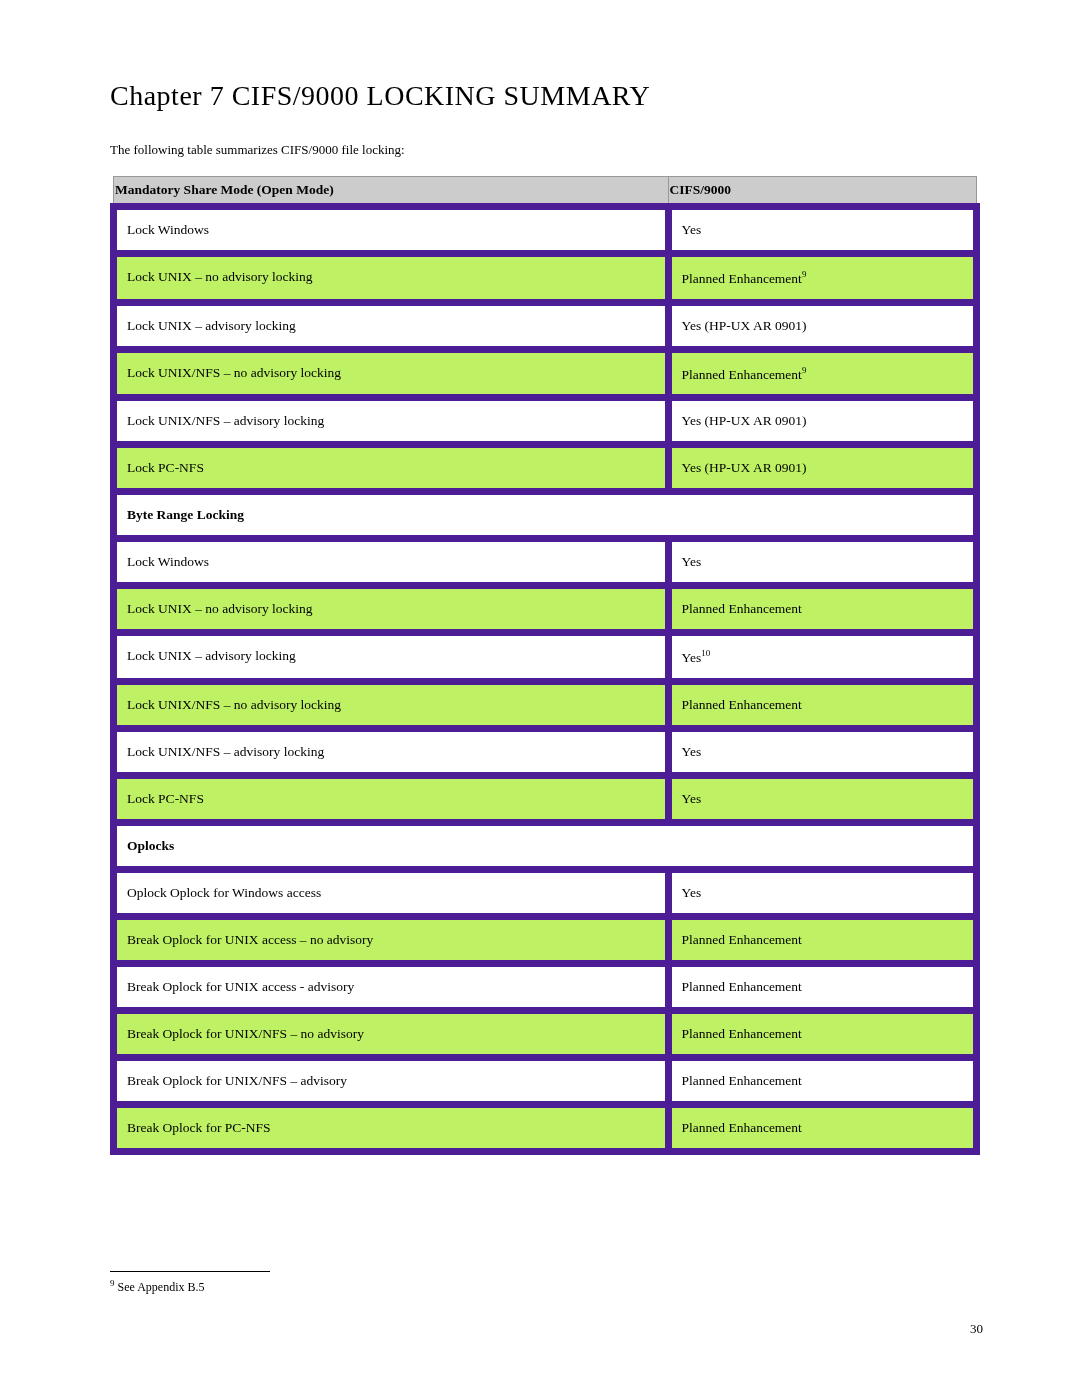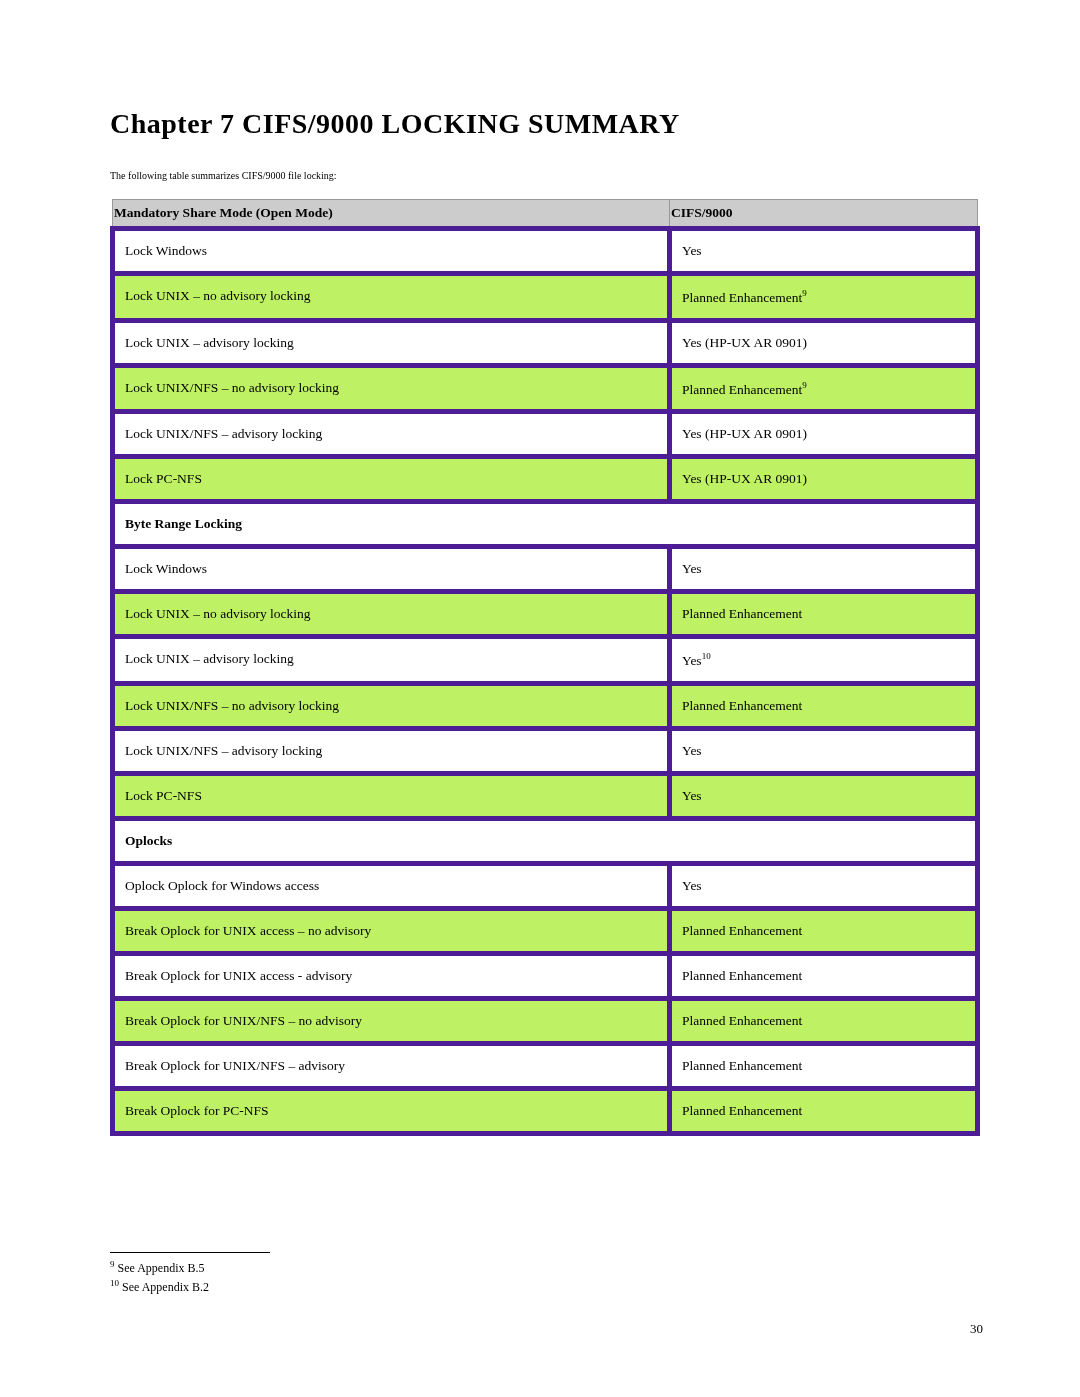--- a/index.html
+++ b/index.html
@@ -20,49 +20,48 @@
 
     .page {
       width: 1080px;
       min-height: 1397px;
       padding: 80px 100px 80px 110px;
       position: relative;
     }
 
     .chapter-title {
       font-size: 28px;
-      font-weight: bold;
+      font-weight: normal;
       margin-bottom: 30px;
       letter-spacing: 0.5px;
-      margin-top: 28px;
     }
 
     .intro-text {
-      font-size: 10px;
+      font-size: 13px;
       margin-bottom: 18px;
     }
 
     table {
       width: 100%;
       border-collapse: collapse;
       margin-bottom: 20px;
       font-size: 13.5px;
     }
 
     table th {
       background-color: #cccccc;
       font-weight: bold;
       padding: 5px 1px;
       text-align: left;
       border: 1px solid #999;
     }
 
     table td {
       padding: 12px 10px;
-      border: 5px solid #4c1d95;
+      border: 7px solid #4c1d95;
       vertical-align: top;
     }
 
     tr.shaded td {
       background-color: #bef264;
     }
 
     tr.white td {
       background-color: #ffffff;
     }
@@ -199,20 +198,17 @@
           <td>Planned Enhancement</td>
         </tr>
       </tbody>
   </table>
 
   <div class="footnote-area">
     <div class="footnote-line"></div>
     <div class="footnote-item">
       <sup>9</sup> See Appendix B.5
     </div>
-    <div class="footnote-item">
-      <sup>10</sup> See Appendix B.2
-    </div>
   </div>
 
   <div class="page-number">30</div>
 
 </div>
 
 </body></html>

